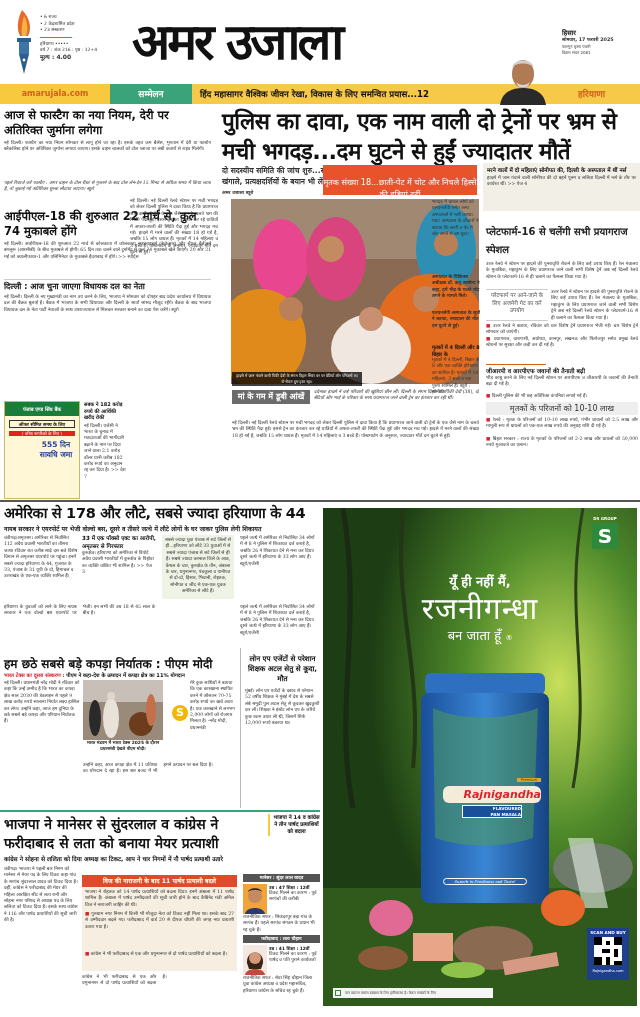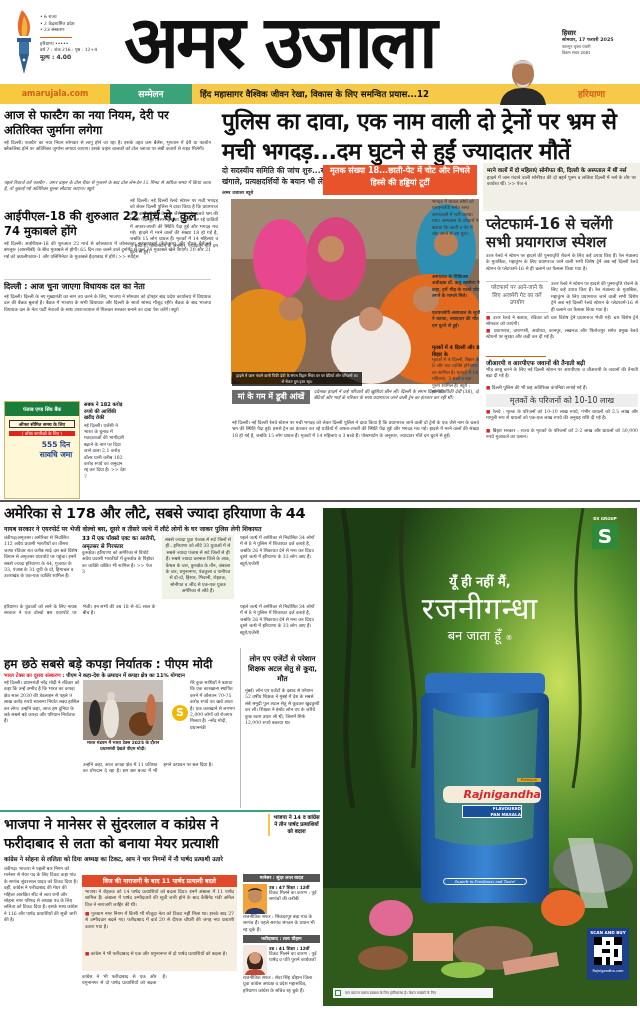--- a/index.html
+++ b/index.html
@@ -5,38 +5,38 @@
   * { box-sizing: border-box; margin: 0; padding: 0; }
   html, body { width: 640px; height: 1017px; background: #fff; overflow: hidden; }
   body { font-family: "DejaVu Sans", sans-serif; color: #111; position: relative; }
   .abs { position: absolute; }
   .body-text { font-family: "DejaVu Serif", serif; font-size: 4.6px; line-height: 6.4px; color: #333; text-align: justify; overflow: hidden; }
   
   #masthead { left:0; top:0; width:640px; height:84px; }
   #logo-torch { left:14px; top:8px; width:22px; height:70px; }
   #ed-info { left:40px; top:14px; width:80px; font-size:4.5px; line-height:6.5px; color:#333; }
   #ed-info .price { font-size:6px; font-weight:bold; }
-  #paper-title { left:124px; top:2px; width:420px; height:80px; font-family:"DejaVu Sans", sans-serif; font-weight:900; font-size:72px; letter-spacing:-3px; line-height:80px; color:#111; }
+  #paper-title { left:132px; top:2px; width:420px; height:80px; font-family:"DejaVu Sans", sans-serif; font-weight:900; font-size:50px; letter-spacing:-3px; line-height:80px; color:#111; }
   #date-block { left:562px; top:30px; width:78px; font-size:4.8px; line-height:6.8px; color:#333; }
   #date-block .city { font-weight:bold; font-size:6.5px; color:#111; }
   #portrait { left:498px; top:50px; width:50px; height:55px; }
   
   #strip { left:0; top:84px; width:640px; height:20px; background:#f7c948; }
   #strip-site { left:0; top:0; width:110px; height:20px; background:#f6c93e; font-size:8px; font-weight:bold; color:#d0611a; line-height:20px; text-align:center; }
   #strip-tag { left:110px; top:0; width:82px; height:20px; background:#3aa37a; color:#fff; font-size:9px; font-weight:bold; text-align:center; line-height:20px; }
   #strip-headline { left:200px; top:0; width:300px; height:20px; font-size:8.6px; font-weight:bold; color:#111; line-height:20px; white-space:nowrap; }
   #strip-state { left:578px; top:0; width:62px; height:20px; font-size:9px; font-weight:bold; color:#d0611a; line-height:20px; }
   
   .lh1 { font-family:"DejaVu Sans", sans-serif; font-weight:bold; color:#111; }
   #left-col { left:4px; top:108px; width:207px; }
   
   #main-hl { left:222px; top:106px; width:418px; font-size:22.5px; line-height:30px; font-weight:bold; letter-spacing:-0.5px; }
   #sub-hl-left { left:222px; top:165px; width:150px; font-size:7.6px; line-height:11px; font-weight:bold; color:#333; }
   #byline { left:222px; top:189px; font-size:4.8px; font-weight:bold; color:#333; }
-  #death-box { left:323px; top:165px; width:154px; height:30px; background:#e8532b; color:#fff; font-size:8px; line-height:12px; font-weight:bold; text-align:center; padding-top:0; }
+  #death-box { left:323px; top:165px; width:154px; height:30px; background:#e8532b; color:#fff; font-size:8px; line-height:12px; font-weight:normal; text-align:center; padding-top:12px; }
   #right-top-box { left:483px; top:163px; width:157px; height:48px; background:#f2efe6; padding:3px 4px; }
   #photo { left:231px; top:199px; width:248px; height:185px; overflow:hidden; background:#7a5a45; }
   #photo-caption { left:232px; top:372px; width:130px; height:14px; background:rgba(0,0,0,0.75); color:#fff; font-size:3.8px; line-height:5.5px; padding:1px 3px; text-align:center; }
   #grief-label { left:232px; top:390px; width:78px; height:14px; background:#6b6b6b; color:#fff; font-size:8px; font-weight:bold; line-height:14px; text-align:center; }
   
   #us-hl { left:4px; top:503px; width:314px; font-size:14.5px; font-weight:bold; line-height:20px; letter-spacing:-0.3px; }
   #us-sub { left:4px; top:524px; width:316px; font-size:6.2px; font-weight:bold; color:#222; white-space:nowrap; }
   #ad { left:323px; top:508px; width:314px; height:498px; overflow:hidden; }
   #modi-hl { left:4px; top:656px; width:234px; font-size:12px; font-weight:bold; line-height:16px; }
   #modi-sub { left:4px; top:671px; width:234px; font-size:5.2px; font-weight:bold; color:#111; white-space:nowrap; }
@@ -149,21 +149,21 @@
   <div class="lh1" style="font-size:5px;line-height:6.5px">मृतकों में 4 दिल्ली और 8 बिहार के</div>
   <div class="body-text" style="height:50px;text-align:left">मृतकों में 4 दिल्ली, बिहार के 8 और एक व्यक्ति हरियाणा का शामिल है। मृतकों में 14 महिलाएं, 3 बच्चे व एक पुरुष शामिल हैं। ब्यूरो : सोनीपत</div>
 </div>
 
 <div id="right-top-box" class="abs">
   <div class="lh1" style="font-size:5.6px;line-height:8px;font-family:'DejaVu Serif',serif">मरने वालों में दो महिलाएं सोनीपत की, दिल्ली के अस्पताल में थीं नर्स</div>
   <div class="body-text" style="height:18px;margin-top:1px">हादसे में जान गंवाने वाली सोनीपत की दो बहनें पूनम व ललिता दिल्ली में नर्स के तौर पर कार्यरत थीं। &gt;&gt; पेज 4</div>
 </div>
 
 <div class="abs" style="left:486px;top:215px;width:152px;">
-  <div style="font-size:15px;line-height:18px;font-weight:bold;color:#222;">प्लेटफार्म-16 से चलेंगी सभी प्रयागराज स्पेशल</div>
+  <div style="font-size:10px;line-height:18px;font-weight:bold;color:#222;margin-top:8px;">प्लेटफार्म-16 से चलेंगी सभी प्रयागराज स्पेशल</div>
   <div class="body-text" style="height:26px;margin-top:2px">उत्तर रेलवे ने स्टेशन पर हादसे की पुनरावृत्ति रोकने के लिए कई उपाय किए हैं। रेल मंत्रालय के मुताबिक, महाकुंभ के लिए प्रयागराज जाने वाली सभी विशेष ट्रेनें अब नई दिल्ली रेलवे स्टेशन के प्लेटफार्म-16 से ही चलाने का फैसला किया गया है।</div>
   <div style="display:flex;gap:3px;margin-top:2px">
     <div style="width:62px;height:32px;border-top:1px solid #ccc;border-bottom:1px solid #ccc;font-size:5.6px;line-height:7.5px;color:#555;text-align:center;padding-top:2px">प्लेटफार्म पर आने-जाने के लिए अजमेरी गेट का करें उपयोग</div>
     <div class="body-text" style="flex:1;height:32px">उत्तर रेलवे ने स्टेशन पर हादसे की पुनरावृत्ति रोकने के लिए कई उपाय किए हैं। रेल मंत्रालय के मुताबिक, महाकुंभ के लिए प्रयागराज जाने वाली सभी विशेष ट्रेनें अब नई दिल्ली रेलवे स्टेशन के प्लेटफार्म-16 से ही चलाने का फैसला किया गया है।</div>
   </div>
   <div class="body-text" style="height:13px;margin-top:2px"><span style="color:#d9232d">■ </span><span>उत्तर रेलवे ने बताया, रविवार को चार विशेष ट्रेनें प्रयागराज भेजी गईं। चार विशेष ट्रेनें सोमवार को जाएंगी।</span></div>
   <div class="body-text" style="height:26px"><span style="color:#d9232d">■ </span><span>प्रयागराज, वाराणसी, अयोध्या, कानपुर, लखनऊ और फिरोजपुर समेत प्रमुख रेलवे स्टेशनों पर सुरक्षा और कड़ी कर दी गई है।</span></div>
   <div style="border-top:1.5px solid #d0611a;width:60px;margin:2px 0"></div>
   <div class="lh1" style="font-size:6px;line-height:8px">जीआरपी व आरपीएफ जवानों की तैनाती बढ़ी</div>
   <div class="body-text" style="height:18px">भीड़ काबू करने के लिए नई दिल्ली स्टेशन पर आरपीएफ व जीआरपी के जवानों की तैनाती बढ़ा दी गई है।</div>

